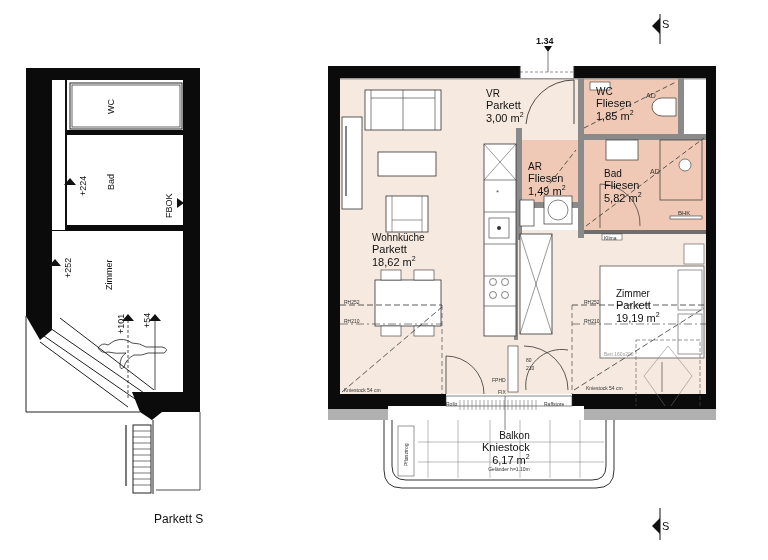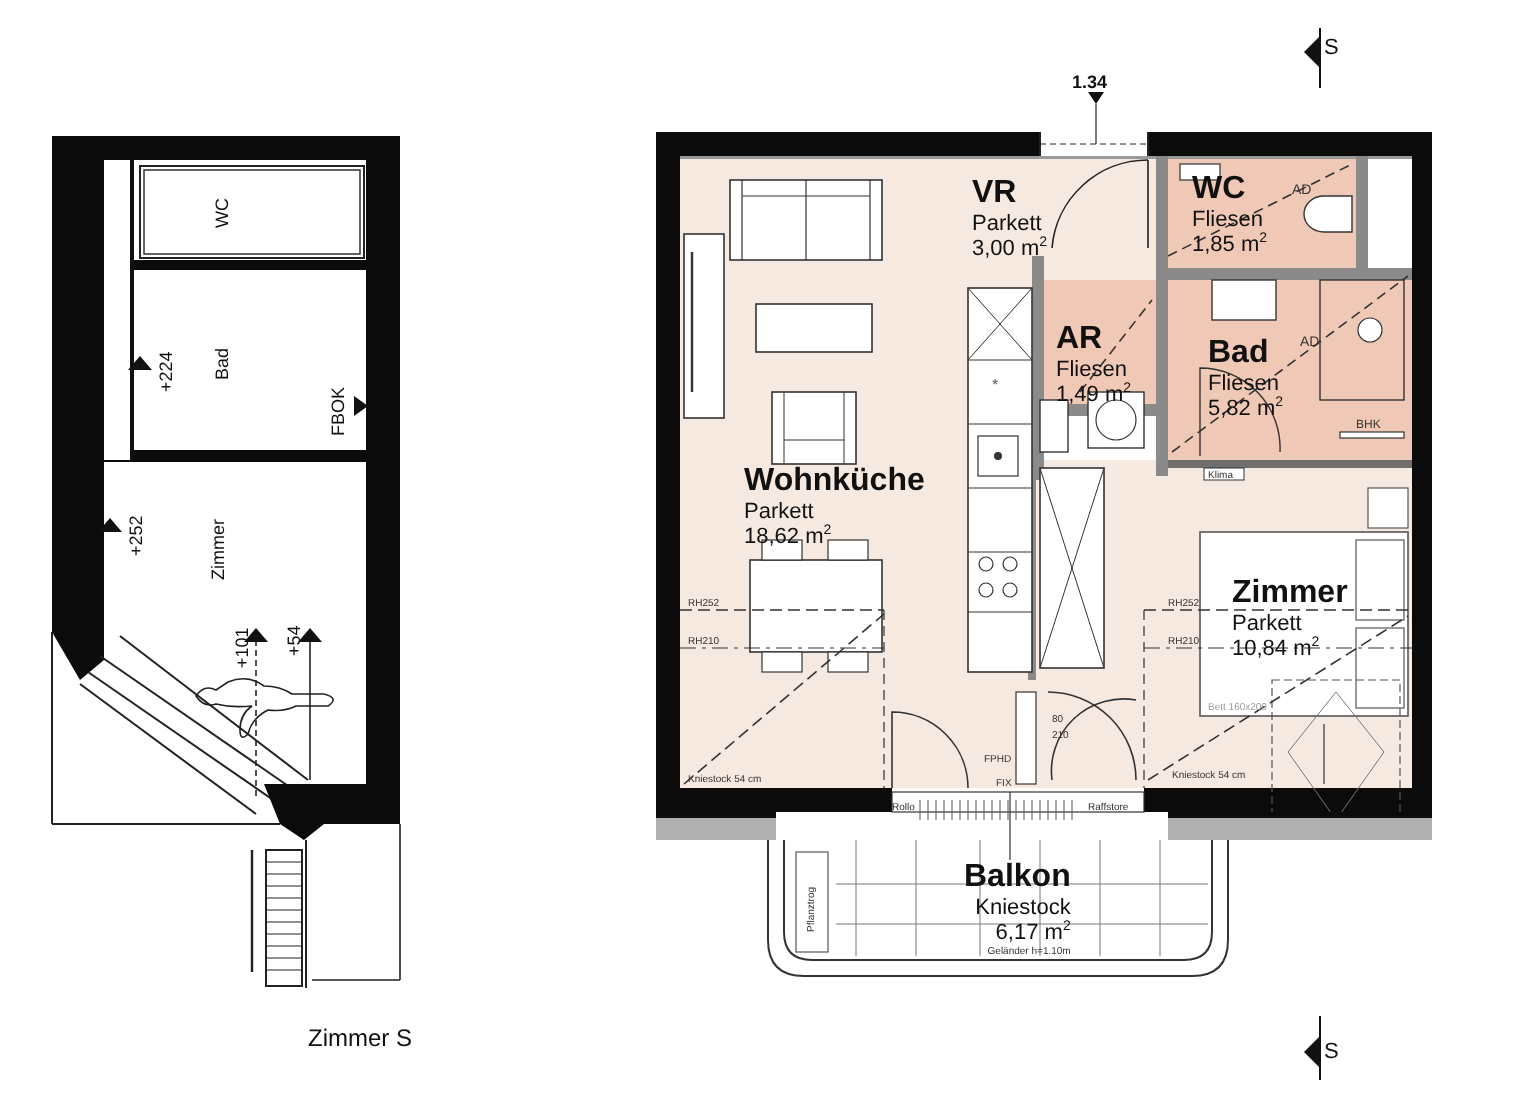--- a/index.html
+++ b/index.html
@@ -1,20 +1,20 @@
 <!DOCTYPE html>
 <html><head>
 <meta charset="utf-8">
 <style>
   html,body{margin:0;padding:0;background:#ffffff;}
   body{width:768px;height:560px;position:relative;overflow:hidden;font-family:"Liberation Sans",sans-serif;color:#111;}
   .abs{position:absolute;}
   svg{position:absolute;left:0;top:0;}
   .lbl{position:absolute;line-height:1.15;white-space:nowrap;}
-  .rname{font-weight:bold;font-size:16px;}
+  .rname{font-weight:normal;font-size:10px;}
   .rsub{font-size:11px;}
   .tiny{font-size:5px;color:#333;}
   .vert{transform:rotate(-90deg);transform-origin:left top;}
   sup{font-size:7px;}
 </style>
 </head>
 <body>
 
 <div class="abs" style="left:0;top:0;width:220px;height:540px;">
   <svg width="220" height="540" viewBox="0 0 220 540">
@@ -72,21 +72,21 @@
     <polygon points="155,314 161,321 149,321" fill="#111"></polygon>
   </svg>
   <span class="lbl vert" style="left:106px;top:114px;font-size:9px;">WC</span>
   <span class="lbl vert" style="left:106px;top:190px;font-size:9px;">Bad</span>
   <span class="lbl vert" style="left:104px;top:290px;font-size:9px;">Zimmer</span>
   <span class="lbl vert" style="left:78px;top:196px;font-size:9px;">+224</span>
   <span class="lbl vert" style="left:63px;top:278px;font-size:9px;">+252</span>
   <span class="lbl vert" style="left:116px;top:334px;font-size:9px;">+101</span>
   <span class="lbl vert" style="left:142px;top:328px;font-size:9px;">+54</span>
   <span class="lbl vert" style="left:164px;top:218px;font-size:9px;">FBOK</span>
-  <span class="lbl" style="left:154px;top:513px;font-size:12px;">Zimmer S</span>
+  <span class="lbl" style="left:154px;top:513px;font-size:12px;">Parkett S</span>
 </div>
 
 <div class="abs" style="left:300px;top:0;width:468px;height:560px;">
   <svg width="468" height="560" viewBox="300 0 468 560">
 
     <rect x="340" y="78" width="180" height="316" fill="#f6e9df"></rect>
     <rect x="520" y="78" width="60" height="72" fill="#f6e9df"></rect>
     <rect x="520" y="230" width="186" height="164" fill="#f6e9df"></rect>
     <rect x="578" y="78" width="106" height="58" fill="#efc9b6"></rect>
     <rect x="522" y="140" width="56" height="64" fill="#efc9b6"></rect>
@@ -280,21 +280,21 @@
 
   <div class="abs" style="left:72px;top:232px;">
     <div class="rname">Wohnküche</div>
     <div class="rsub">Parkett</div>
     <div class="rsub"><span>18,62 m</span><sup>2</sup></div>
   </div>
 
   <div class="abs" style="left:316px;top:288px;">
     <div class="rname">Zimmer</div>
     <div class="rsub">Parkett</div>
-    <div class="rsub"><span>10,84 m</span><sup>2</sup></div>
+    <div class="rsub"><span>19,19 m</span><sup>2</sup></div>
   </div>
 
   <div class="abs" style="left:182px;top:430px;text-align:right;">
     <div class="rname">Balkon</div>
     <div class="rsub">Kniestock</div>
     <div class="rsub"><span>6,17 m</span><sup>2</sup></div>
     <div class="tiny" style="margin-left:-4px;">Geländer h=1.10m</div>
   </div>
 
   <span class="lbl tiny" style="left:378px;top:210px;font-size:6px;">BHK</span>

